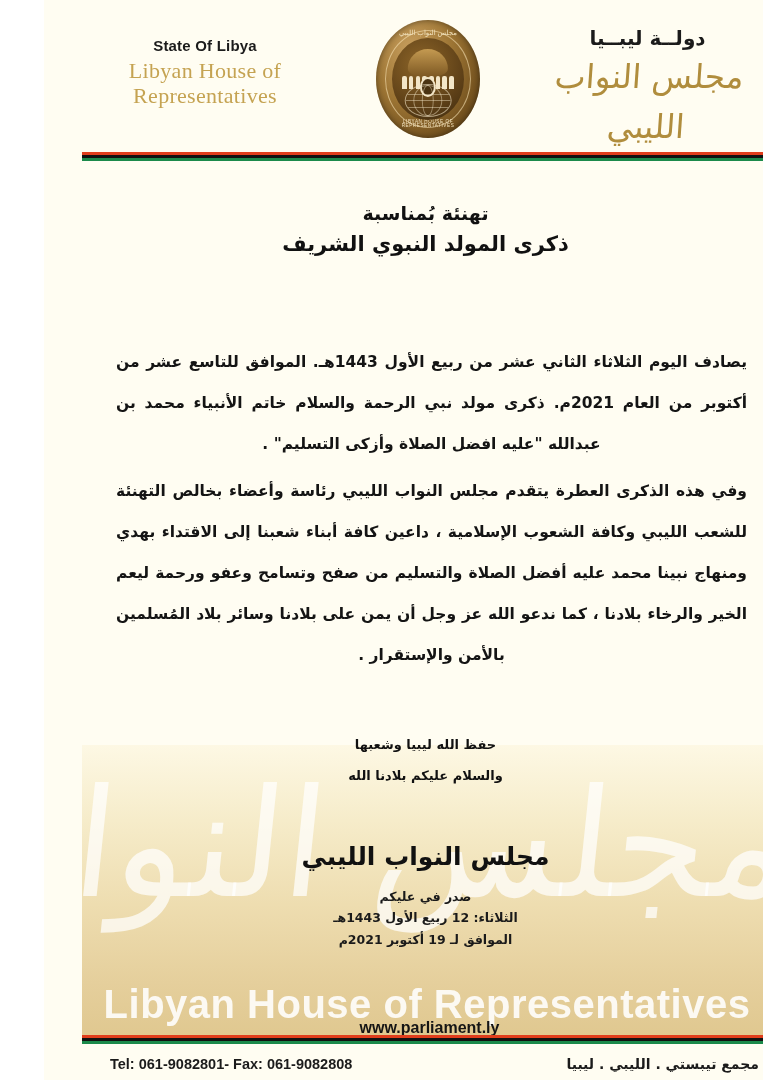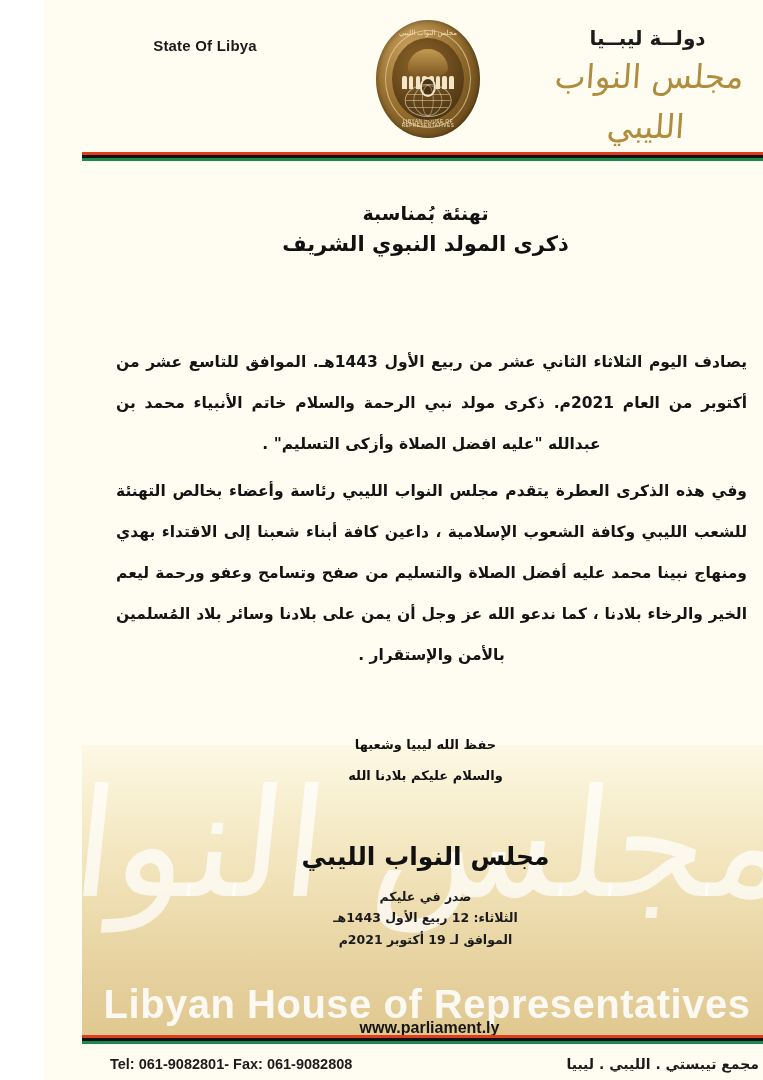--- a/index.html
+++ b/index.html
@@ -378,20 +378,24 @@
 </style>
 </head>
 <body>
 
 <div class="page">
 
   <div class="header">
 
     <div class="header-left">
       <div class="state-of-libya">State Of Libya</div>
+      <div class="lhor-en">
+        <div>Libyan House of</div>
+        <div>Representatives</div>
+      </div>
     </div>
 
     <div class="header-emblem">
       <div class="emblem-outer"></div>
       <div class="emblem-ring"></div>
       <div class="emblem-text-top">مجلس النواب الليبي</div>
       <div class="emblem-text-bottom">LIBYAN HOUSE OF REPRESENTATIVES</div>
       <div class="emblem-inner">
         <div class="emblem-dome"></div>
         <div class="emblem-cols">

